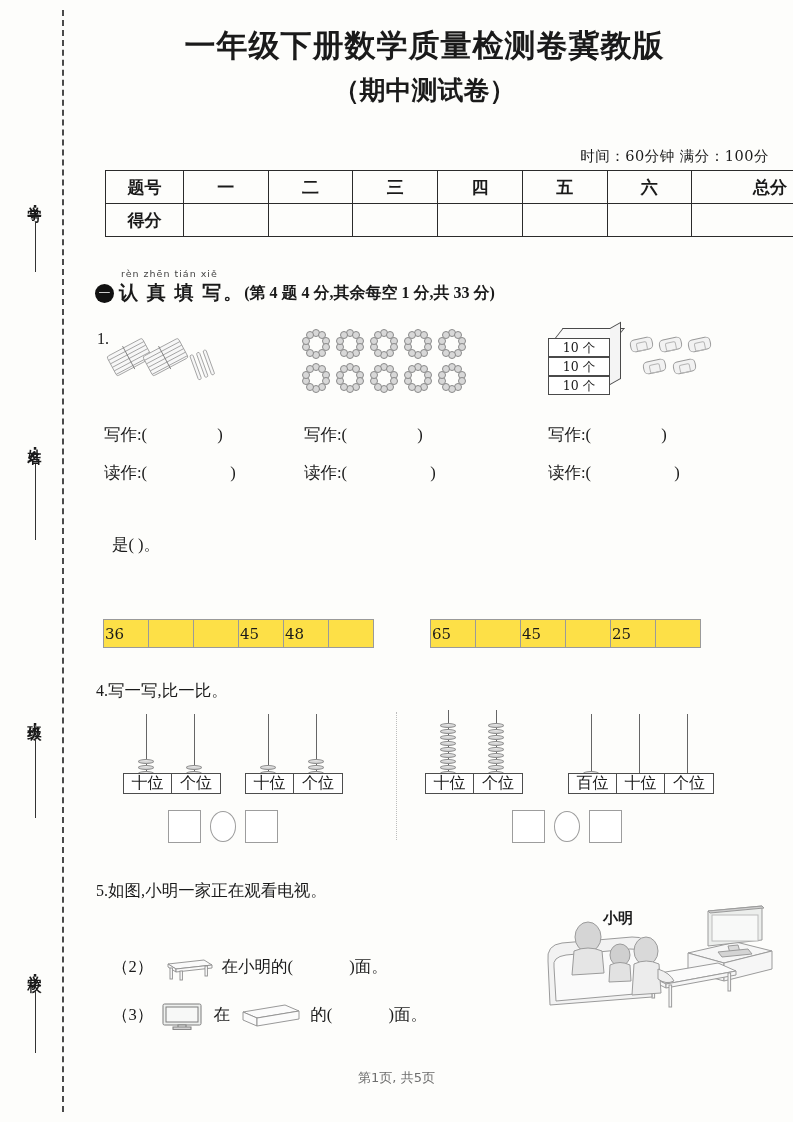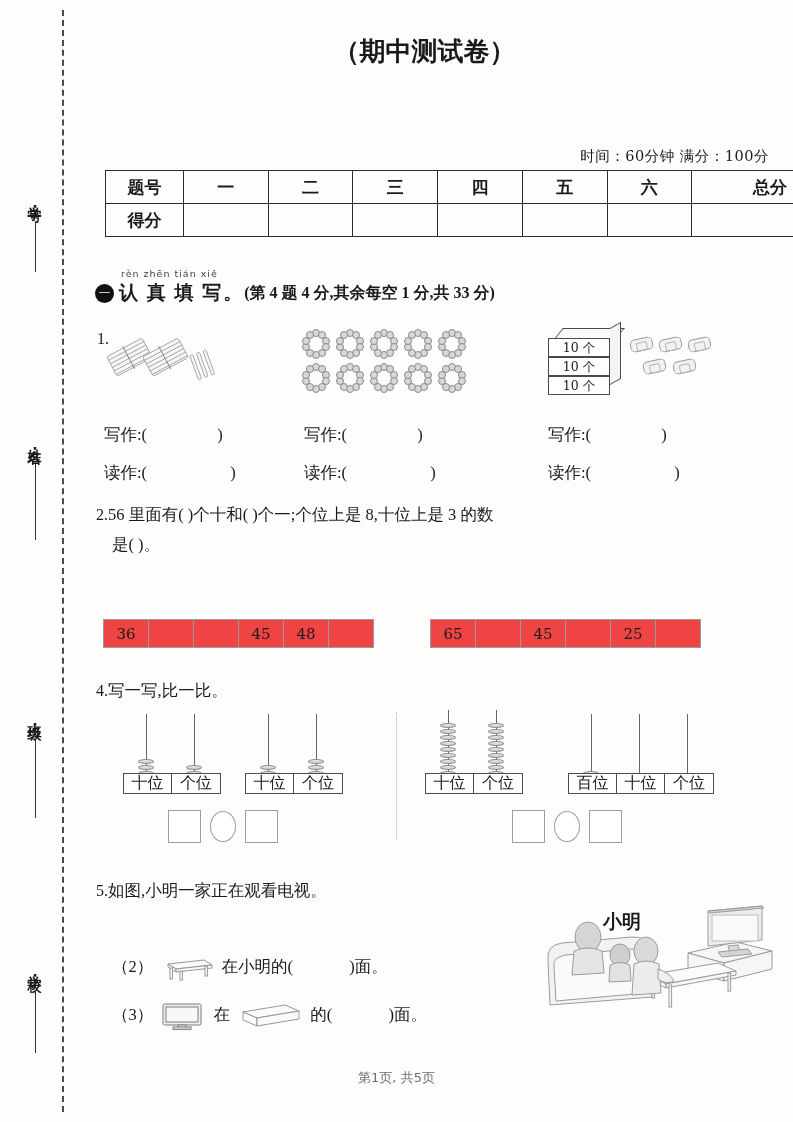--- a/index.html
+++ b/index.html
@@ -134,21 +134,21 @@
   }
   .eraser::after {
     content: ""; position: absolute; left: 5px; top: 2.5px;
     width: 9px; height: 7px; border: 1px solid #b5b5b5; border-radius: 2px;
   }
 
   
   .seq { position: absolute; border-collapse: collapse; }
   .seq td {
     border: 1px solid #9a9a9a; width: 45px; height: 28px;
-    text-align: center; font-size: 15px; background: #ef4444;
+    text-align: left; font-size: 15px; background: #fde047;
     font-family: "DejaVu Serif","Liberation Serif",serif;
   }
 
   
   .abacus { position: absolute; }
   .rod {
     position: absolute; width: 1.4px; background: #666; bottom: 18px;
   }
   .abead {
     position: absolute; width: 16px; height: 5.5px; border-radius: 50%;
@@ -208,20 +208,21 @@
       <span class="seal-label">班级:</span>
       <span class="seal-rule" style="height:78px"></span>
     </div>
     <div class="seal-item" style="top:965px;">
       <span class="seal-label">学校:</span>
       <span class="seal-rule" style="height:62px"></span>
     </div>
   </div>
 
   <div class="title-block">
+    <div class="title-main">一年级下册数学质量检测卷冀教版</div>
     <div class="title-sub">（期中测试卷）</div>
   </div>
   <div class="exam-meta">时间：60分钟  满分：100分</div>
 
   <table class="score-table">
     <tbody>
         <tr>
       <td class="lead">题号</td>
       <td>一</td>
       <td>二</td>
@@ -454,23 +455,20 @@
     <span>读作:(</span>
     <span style="display:inline-block;width:75px"></span>
     <span>)</span>
   </div>
   <div class="q1-labels" style="left:548px;top:462px;">
     <span>读作:(</span>
     <span style="display:inline-block;width:75px"></span>
     <span>)</span>
   </div>
 
-  <div class="q" style="left:96px;top:500px;width:690px;">
-    <span class="qnum">2.</span><span>56 里面有(            )个十和(              )个一;个位上是 8,十位上是 3 的数</span>
-  </div>
   <div class="q" style="left:112px;top:530px;">是(          )。</div>
 
 
   <table class="seq" style="left:103px;top:619px;">
     <tbody>
         <tr>
       <td>36</td>
       <td></td>
       <td></td>
       <td>45</td>
@@ -650,20 +648,20 @@
         <path d="M34,58 Q48,52 62,58 L64,80 L32,82 Z" fill="#e5e5e5" stroke="#9b9b9b"></path>
 
         <ellipse cx="80" cy="62" rx="10" ry="11" fill="#cfcfcf" stroke="#9b9b9b"></ellipse>
         <path d="M70,72 Q80,67 90,72 L91,88 L69,89 Z" fill="#e2e2e2" stroke="#9b9b9b"></path>
 
         <ellipse cx="106" cy="58" rx="12" ry="14" fill="#d9d9d9" stroke="#9b9b9b"></ellipse>
         <path d="M94,71 Q106,65 119,71 L121,100 L92,102 Z" fill="#ececec" stroke="#9b9b9b"></path>
         <path d="M118,76 Q130,80 134,88 Q126,92 118,86 Z" fill="#f0f0f0" stroke="#9b9b9b"></path>
       </g>
     </svg>
-    <span style="position:absolute;left:63px;top:16px;font-size:19px;font-weight:600;font-family:'DejaVu Serif','Liberation Serif',serif;">小明</span>
+    <span style="position:absolute;left:63px;top:16px;font-size:15px;font-weight:600;font-family:'DejaVu Serif','Liberation Serif',serif;">小明</span>
   </div>
 
   <div class="footer">
     <div class="pg">第1页, 共5页</div>
   </div>
 
 </div>
 
 </body></html>

